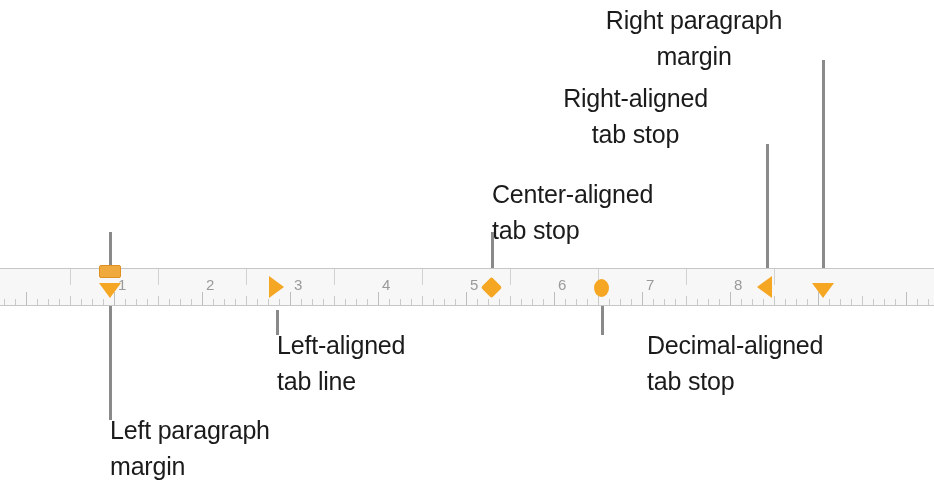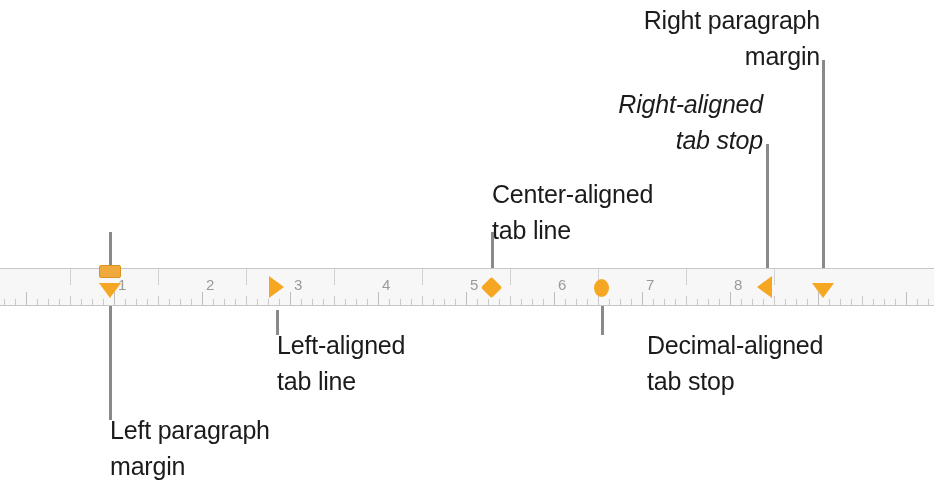--- a/index.html
+++ b/index.html
@@ -21,21 +21,21 @@
 
   
   .callout {
     position: absolute;
     font-size: 25px;
     line-height: 36px;
     color: #1b1b1b;
     white-space: pre-line;
     letter-spacing: -0.2px;
   }
-  .callout.right { text-align: right; }
+  .callout.right { text-align: center; }
   .callout.left  { text-align: left; }
 
   
   .leader {
     position: absolute;
     width: 3px;
     background: #8a8a8a;
   }
 
   
@@ -117,26 +117,26 @@
 <div id="stage">
 
 
   <div class="callout left" style="left:110px; top:412px; width:240px;">Left paragraph
 margin</div>
 
   <div class="callout left" style="left:277px; top:327px; width:210px;">Left-aligned
 tab line</div>
 
   <div class="callout left" style="left:492px; top:176px; width:240px;">Center-aligned
-tab line</div>
+tab stop</div>
 
   <div class="callout left" style="left:607px; top:327px; width:260px;margin-left:40px;">Decimal-aligned
 tab stop</div>
 
-  <div class="callout right" style="left:508px; top:86px; width:255px;font-style:italic;">Right-aligned
+  <div class="callout right" style="left:508px; top:80px; width:255px;">Right-aligned
 tab stop</div>
 
   <div class="callout right" style="left:568px; top:2px; width:252px;">Right paragraph
 margin</div>
 
   <div class="leader" style="left:109px; top:232px; height:45px;"></div>
 
   <div class="leader" style="left:109px; top:296px; height:124px;"></div>
 
   <div class="leader" style="left:276px; top:310px; height:25px;"></div>

